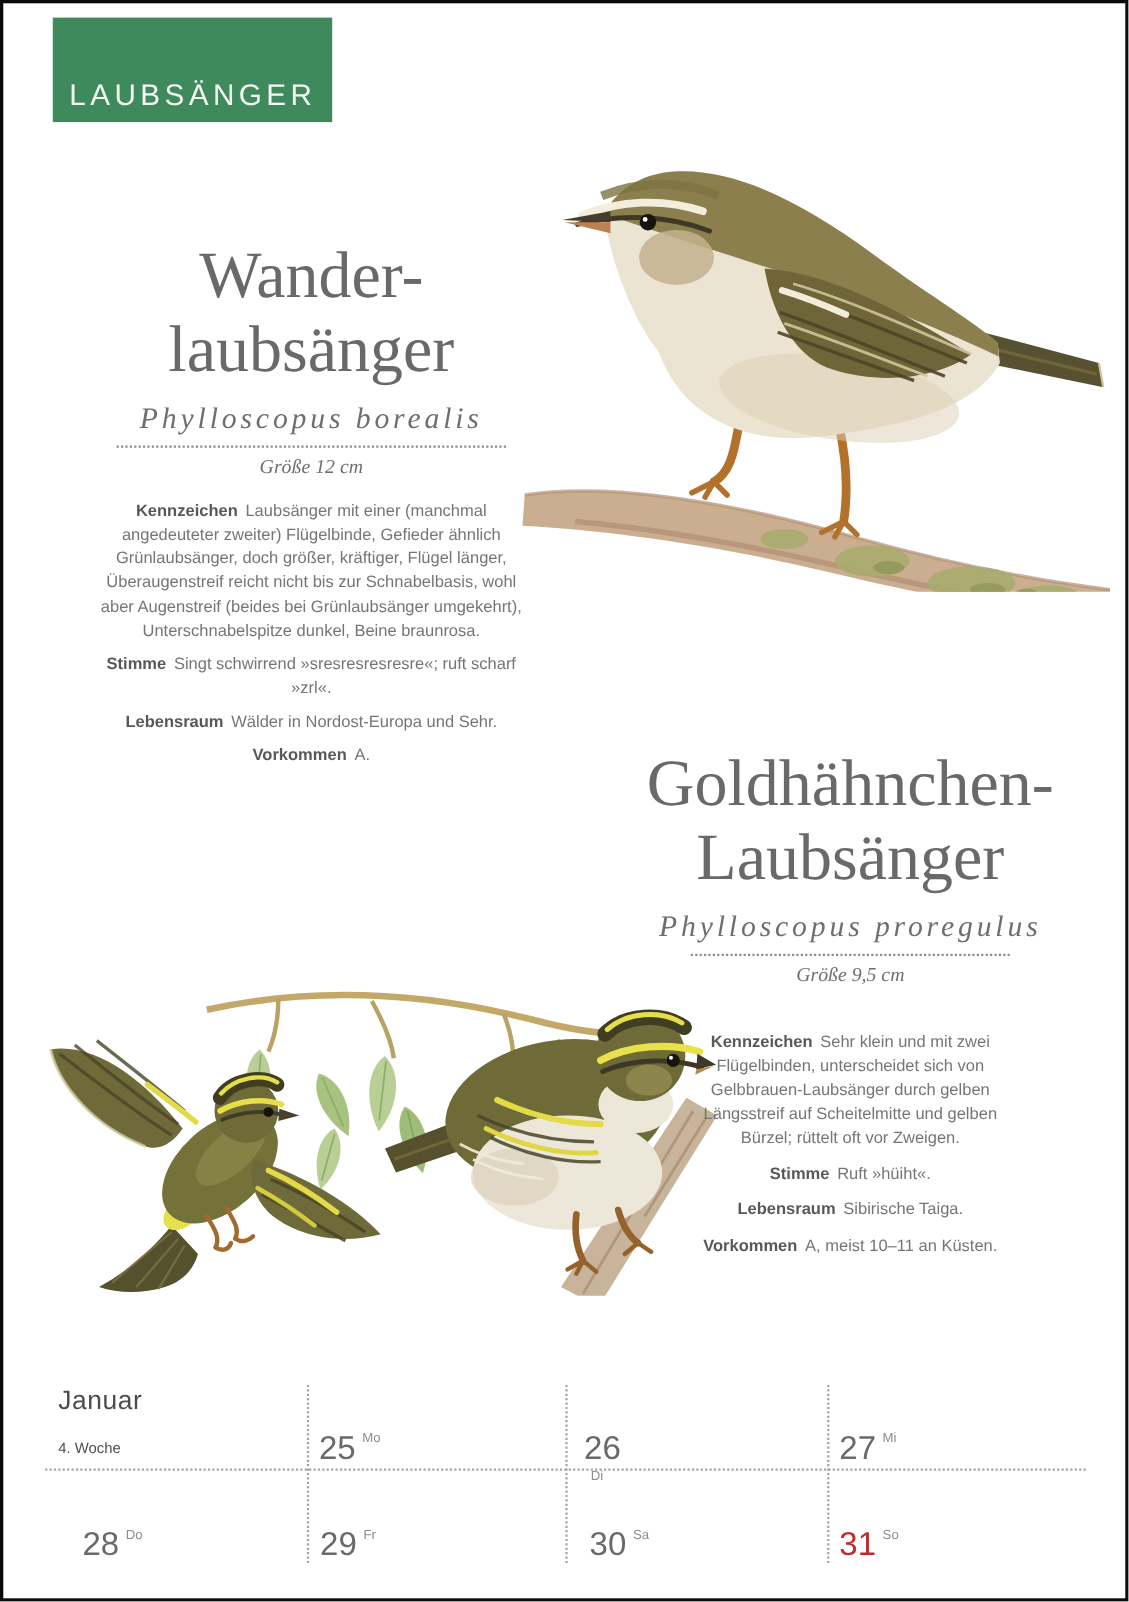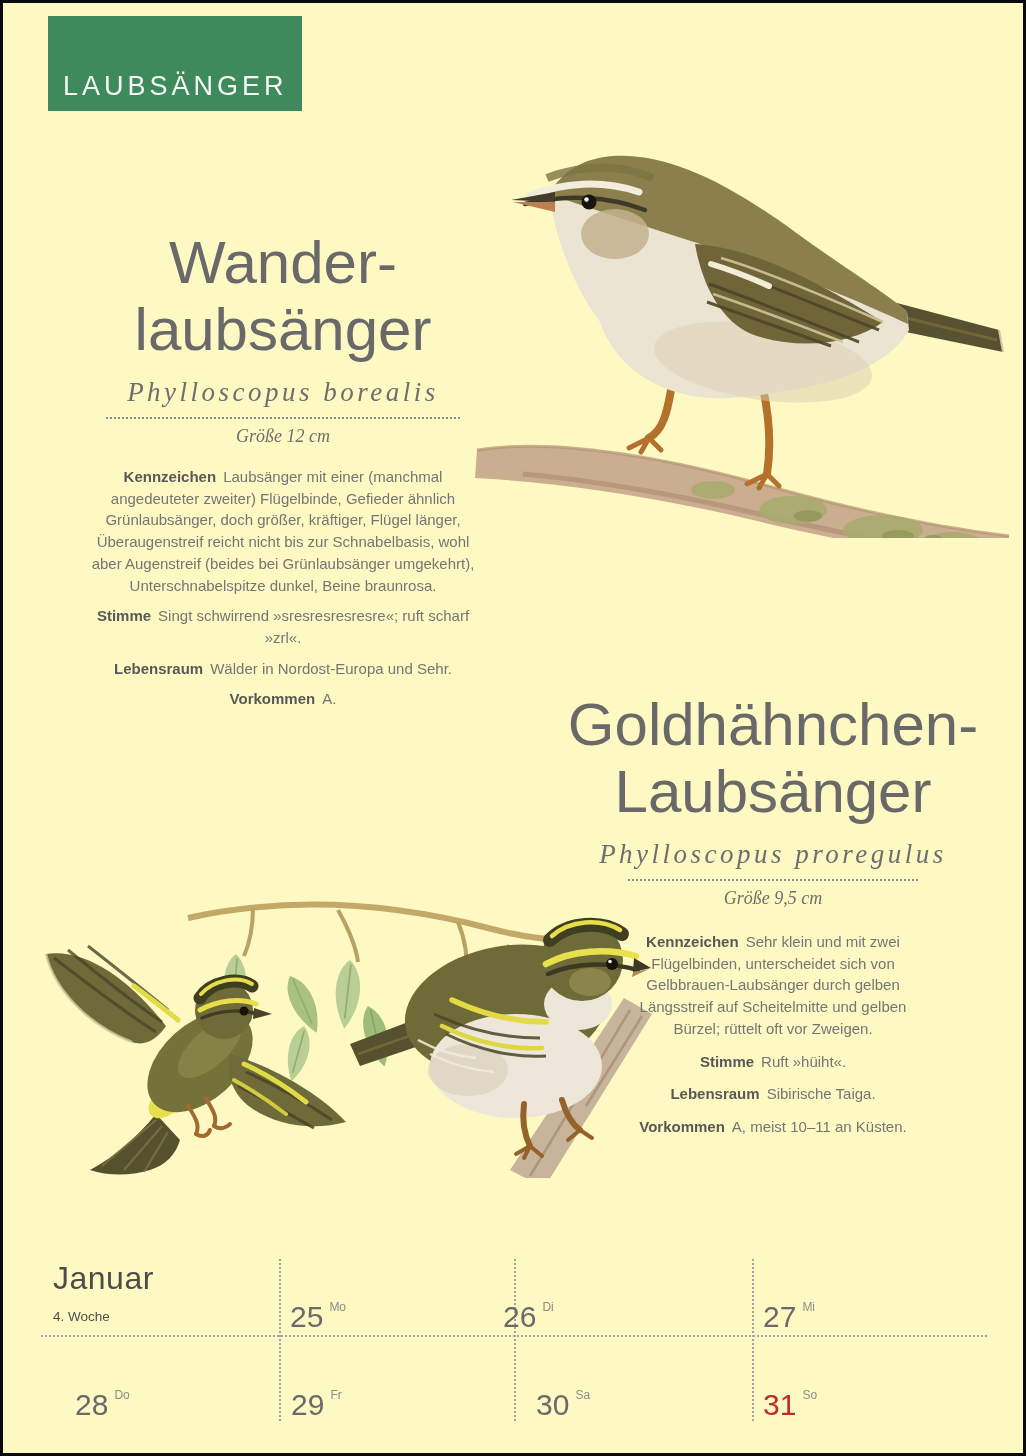--- a/index.html
+++ b/index.html
@@ -1,78 +1,78 @@
 <!DOCTYPE html>
 <html style="--badge_green: #3e8a5c; --sunday_red: #be2a2e; --title_gray: #696969; --body_gray: #757575; --label_gray: #585858;"><head>
 <meta charset="utf-8">
 <style>
   html,body{margin:0;padding:0;background:#e8e8e8;}
   .page{
     position:relative;
     width:1026px;height:1456px;
-    background:#fef9c3;
+    background:#ffffff;
     border:3px solid #0a0a0a;
     box-sizing:border-box;
     overflow:hidden;
     font-family:"Liberation Sans", sans-serif;
   }
   
   .badge{
     position:absolute;left:45px;top:13px;width:254px;height:95px;
     background:var(--badge_green,#3e8a5c);
     display:flex;align-items:flex-end;
   }
   .badge-label{
     color:#f4f7f3;font-size:27px;letter-spacing:4px;
     padding:0 0 9px 15px;font-weight:400;
   }
   
   .species{position:absolute;text-align:center;}
   .species1{left:85px;top:214px;width:390px;}
   .species2{left:545px;top:676px;width:450px;}
   .species h1{
-    margin:12px;font-family:Liberation Sans, sans-serif;font-weight:400;
+    margin:0;font-family:Liberation Serif, serif;font-weight:400;
     font-size:60px;line-height:67px;color:#696969;white-space:pre-line;
   }
   .latin{
     font-family:"Liberation Serif", serif;font-style:italic;
     font-size:27px;letter-spacing:3.5px;color:#6e6e6e;margin-top:14px;
   }
   .rule{height:0;border-top:2px dotted #8d8d8d;margin:9px auto 0 auto;}
   .species1 .rule{width:354px;}
   .species2 .rule{width:290px;}
   .size-note{
     font-family:"Liberation Serif", serif;font-style:italic;
     font-size:18px;color:#6e6e6e;margin-top:7px;
   }
   .entries{margin-top:19px;font-size:15px;line-height:21.7px;color:#757575;}
-  .species2 .entries{width:336px;margin-left:auto;margin-right:auto;margin-top:22px;}
+  .species2 .entries{width:336px;margin-left:auto;margin-right:auto;margin-top:40px;}
   .entry{margin:0 0 9px 0;}
   .species2 .entry{margin-bottom:11px;}
   .entry.narrow{max-width:268px;margin-left:auto;margin-right:auto;}
   .lbl{font-weight:bold;color:#585858;margin-right:7px;}
   
   .illus{position:absolute;pointer-events:none;}
   .illus1{left:460px;top:135px;width:560px;height:400px;}
   .illus2{left:35px;top:855px;width:615px;height:320px;}
   
-  .cal-month{position:absolute;left:50px;top:1257px;font-size:32px;color:#4c4c4c;letter-spacing:0.5px;}
+  .cal-month{position:absolute;left:50px;top:1257px;font-size:24px;color:#4c4c4c;letter-spacing:0.5px;}
   .cal-week{position:absolute;left:50px;top:1306px;font-size:13.5px;color:#4f4f4f;}
   .vsep{position:absolute;top:1256px;height:162px;width:0;border-left:2px dotted #a3a3a3;}
   .vsep1{left:276px;}
   .vsep2{left:511px;}
   .vsep3{left:749px;}
   .hsep{position:absolute;top:1332px;left:38px;width:946px;height:0;border-top:2px dotted #a3a3a3;}
   .cal-cell{position:absolute;display:flex;align-items:flex-start;}
   .daynum{font-size:30px;color:#6a6a6a;}
   .wd{font-size:12px;color:#8c8c8c;margin-left:6px;}
   .cal-cell.sunday .daynum{color:var(--sunday_red,#be2a2e);}
   .r1{top:1297px;}
   .r2{top:1385px;}
-  .c25{left:287px;} .c26{left:500px;} .c27{left:760px;}
+  .c25{left:287px;} .c26{left:528px;flex-direction:column;} .c27{left:760px;}
   .c28{left:72px;}  .c29{left:288px;} .c30{left:533px;} .c31{left:760px;}
 </style>
 </head>
 <body>
 
 <div class="page">
 
   <div class="badge">
     <span class="badge-label">LAUBSÄNGER</span>
   </div>

